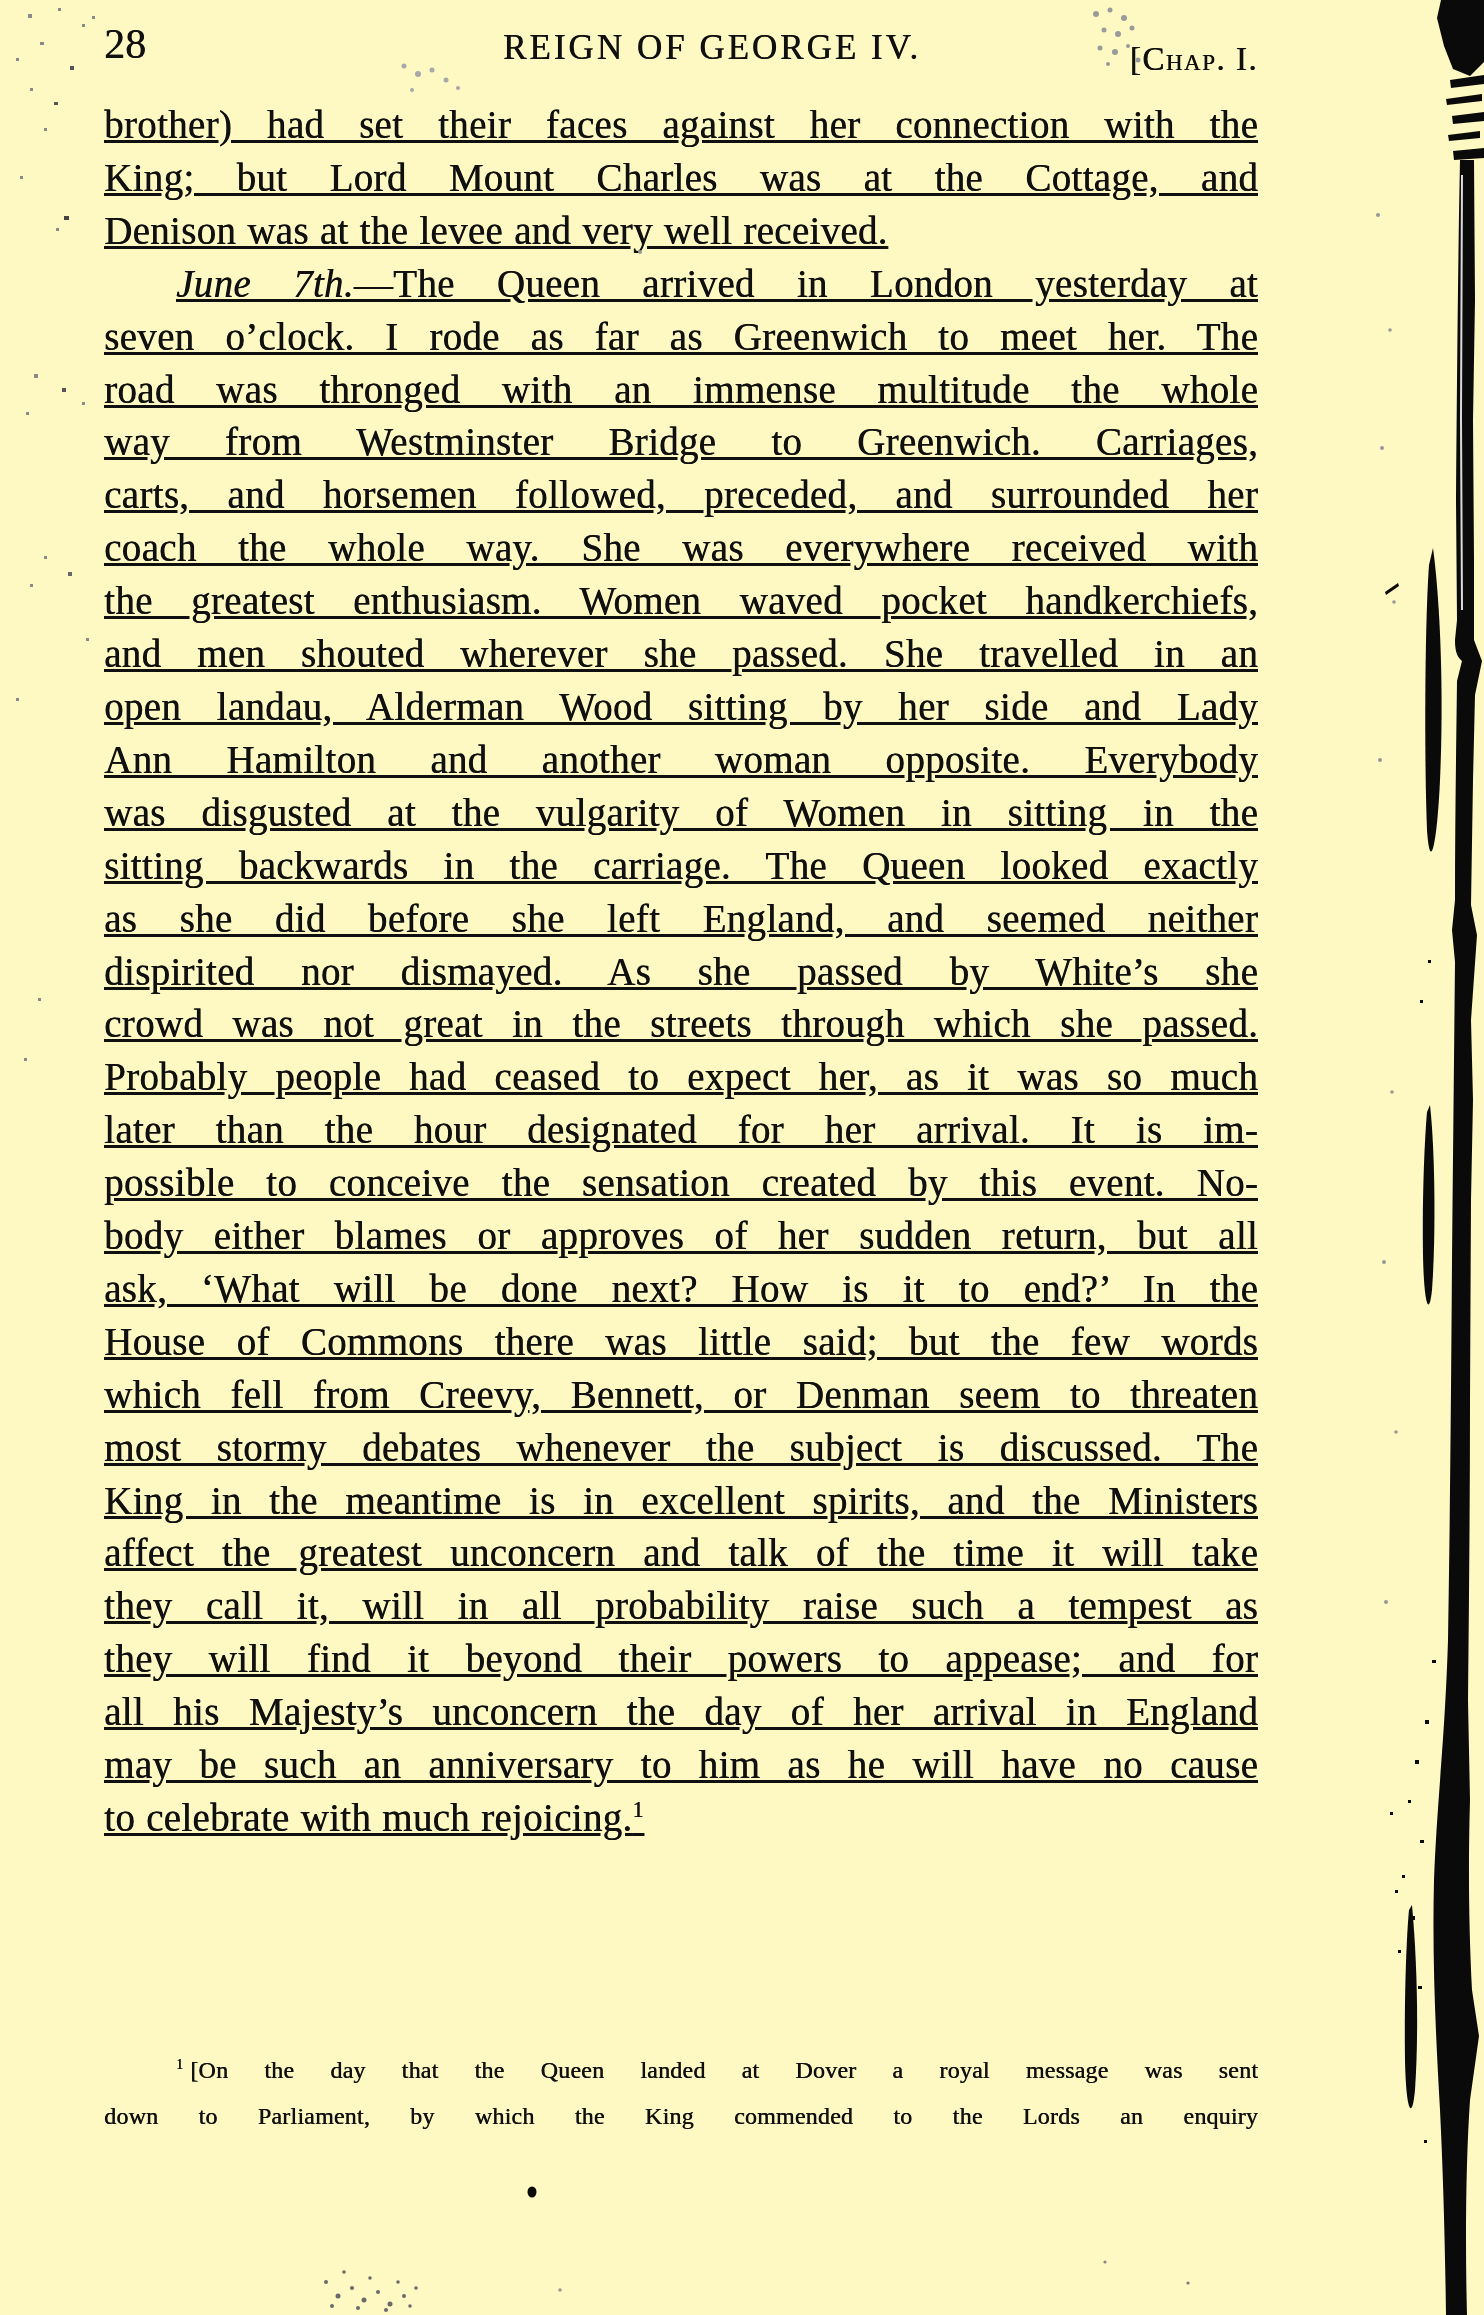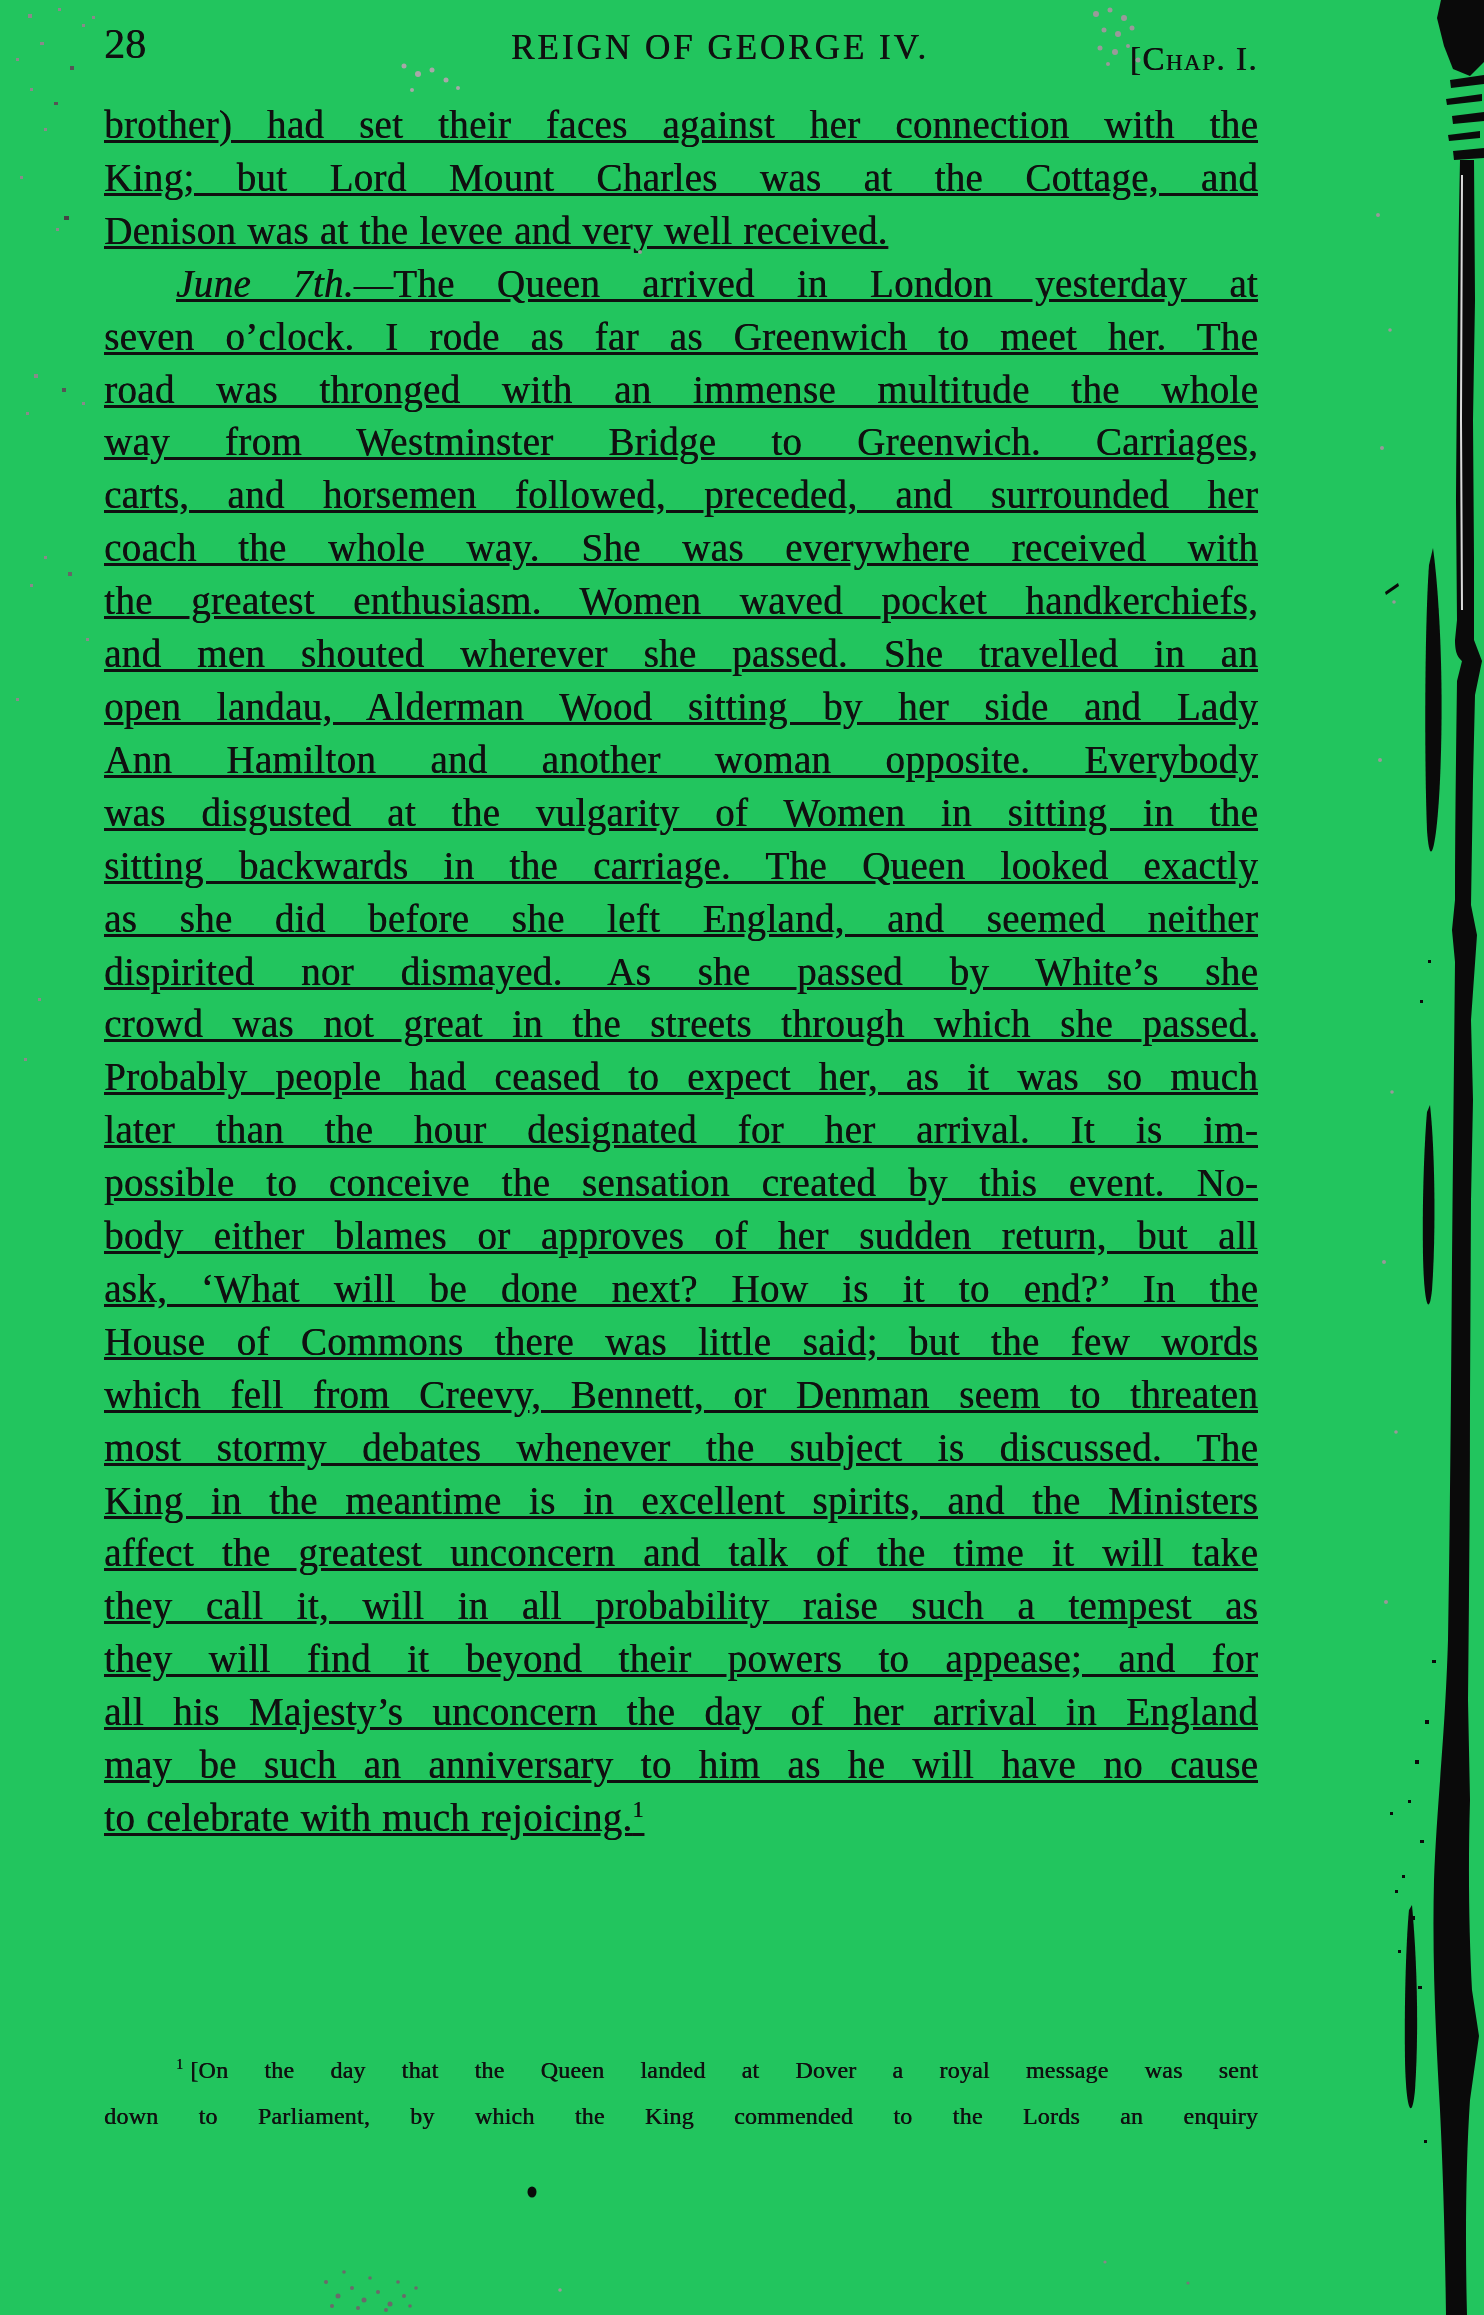--- a/index.html
+++ b/index.html
@@ -3,30 +3,30 @@
 <meta charset="utf-8">
 <style>
   html,body{margin:0;padding:0;}
   body{
     width:1484px;height:2315px;
     background:#f4f4f2;
     font-family:"Liberation Serif", serif;
   }
   .page{
     position:relative;width:1484px;height:2315px;
-    background:#22c55e;color:#101010;overflow:hidden;
+    background:#fef9c3;color:#101010;overflow:hidden;
     text-shadow:0.5px 0 0 currentColor;
   }
   
   .hdr-pageno{
     position:absolute;left:104px;top:22px;
     font-size:42px;line-height:44px;
   }
   .hdr-title{
-    position:absolute;left:120px;top:28px;width:1154px;
+    position:absolute;left:112px;top:28px;width:1154px;
     text-align:center;text-indent:46px;
     font-size:35px;line-height:40px;letter-spacing:3px;
   }
   .hdr-chap{
     position:absolute;right:226px;top:40px;
     font-size:33px;line-height:38px;
     font-variant:small-caps;letter-spacing:1.5px;
   }
   
   .bodytext{

